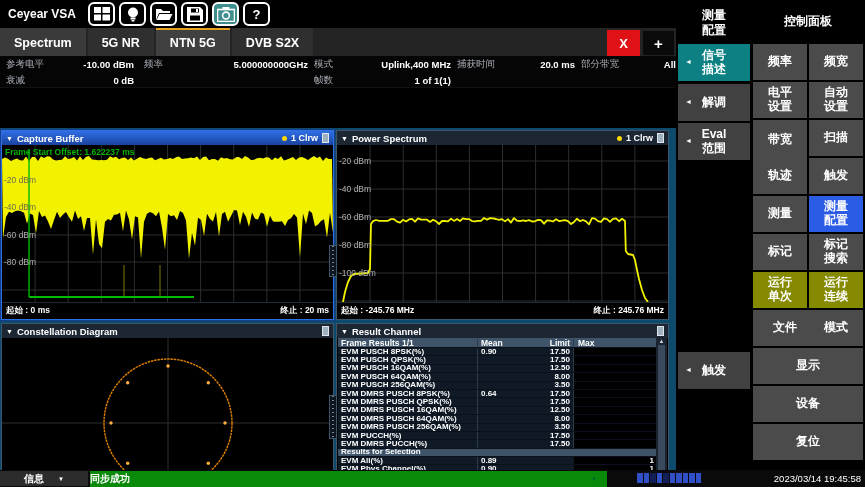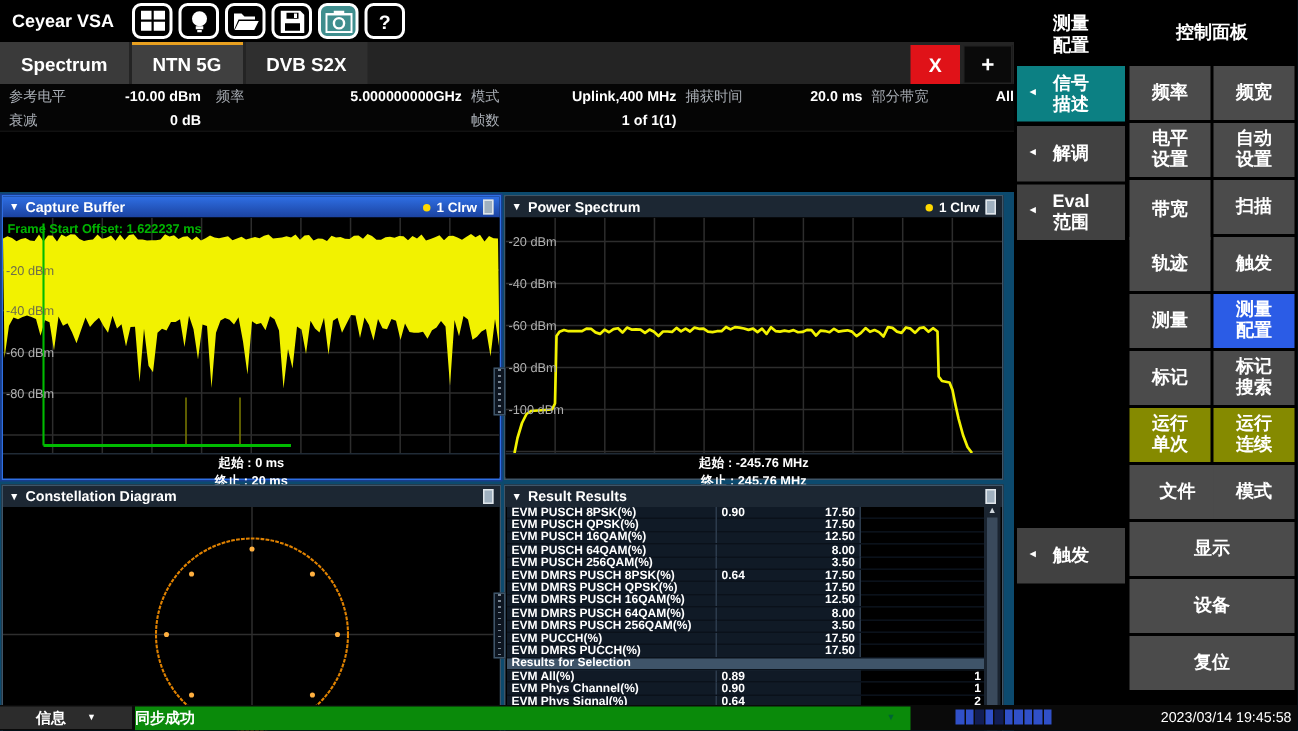--- a/index.html
+++ b/index.html
@@ -43,21 +43,21 @@
   .phead .caret{font-size:7px;}
   .phead .spacer{flex:1;}
   .phead .dot{width:5px;height:5px;border-radius:50%;background:#ffd900;}
   .phead .clrw{font-size:9px;font-weight:bold;}
   .mini-icon{width:7px;height:10px;border:1px solid #dfe5ea;background:#9fb0bf;}
   .plot{position:relative;background:#000;overflow:hidden;}
   .plot svg{position:absolute;left:0;top:0;}
   .ylab{position:absolute;left:2px;font-size:8.5px;color:#b0b0b0;z-index:3;}
   .ylab.onyellow{color:#6e6e4a;}
   .pfoot{height:16px;background:#000;display:flex;align-items:center;justify-content:space-between;
-    padding:0 4px;color:#fff;font-size:8.5px;font-weight:bold;border-top:1px solid #202b36;flex-direction:column;}
+    padding:0 4px;color:#fff;font-size:8.5px;font-weight:bold;border-top:1px solid #202b36;}
   #fso{position:absolute;left:3px;top:2px;color:#00b400;font-size:8.5px;font-weight:bold;z-index:4;}
 
   
   #rs-table{position:absolute;left:1px;top:14px;right:12px;bottom:12px;overflow:hidden;background:#0c141d;}
   .trow{display:flex;height:8.4px;align-items:center;background:#101a26;border-bottom:1px solid #0a111a;}
   .trow.head{background:#3f5469;height:10px;}
   .trow.section{background:#3f5469;}
   .c{color:#fff;font-size:8px;font-weight:bold;line-height:8px;white-space:nowrap;overflow:hidden;}
   .trow.head .c{font-size:8.5px;}
   .c.name{width:140px;padding-left:3px;border-right:1px solid #2c3b4c;}
@@ -145,20 +145,21 @@
         </svg>
       </div>
       <div class="tool-btn">
         <span>?</span>
       </div>
     </div>
   </div>
 
   <div id="tabbar">
     <div class="tab first">Spectrum</div>
+    <div class="tab">5G NR</div>
     <div class="tab active">NTN 5G</div>
     <div class="tab">DVB S2X</div>
     <div id="tab-close">X</div>
     <div id="tab-add">+</div>
   </div>
 
   <div id="parambar">
     <div class="plabel">参考电平</div>
     <div class="pvalue r">-10.00 dBm</div>
     <div class="plabel">频率</div>
@@ -292,25 +293,31 @@
               <circle cx="166.0" cy="142.0" r="1.7" fill="#ffb040"></circle>
               <circle cx="206.3" cy="125.3" r="1.7" fill="#ffb040"></circle>
             </g>
         </svg>
       </div>
     </div>
 
     <div class="panel" style="left:336px;top:195px;width:333px;height:184px;">
       <div class="phead">
         <span class="caret">▼</span>
-        <span>Result Results</span>
+        <span>Result Channel</span>
         <span class="spacer"></span>
         <span class="mini-icon"></span>
       </div>
       <div id="rs-table">
+        <div class="trow head">
+          <div class="c name">Frame Results 1/1</div>
+          <div class="c mean">Mean</div>
+          <div class="c limit">Limit</div>
+          <div class="c max" style="justify-content:flex-start;padding-left:4px;">Max</div>
+        </div>
         <div id="rs-body">
             <div class="trow">
               <div class="c name">EVM PUSCH 8PSK(%)</div>
               <div class="c mean">0.90</div>
               <div class="c limit">17.50</div>
               <div class="c max"></div>
             </div>
             <div class="trow">
               <div class="c name">EVM PUSCH QPSK(%)</div>
               <div class="c mean"></div>

